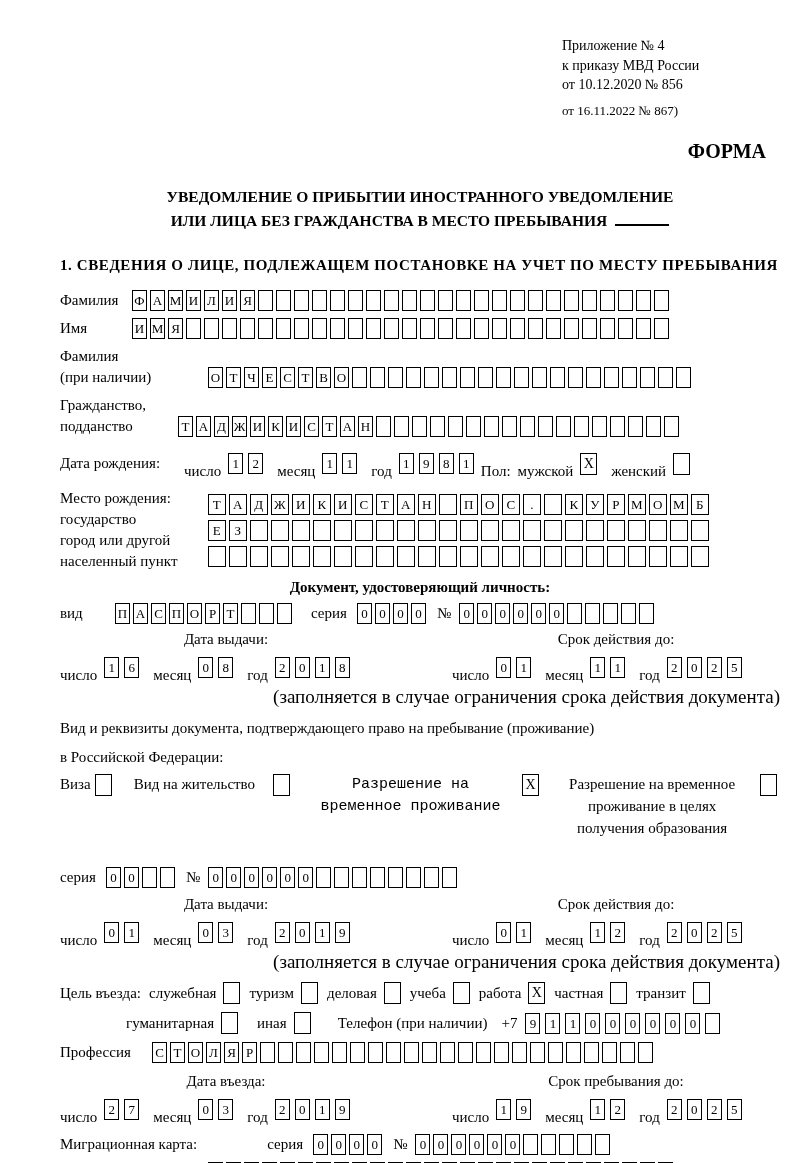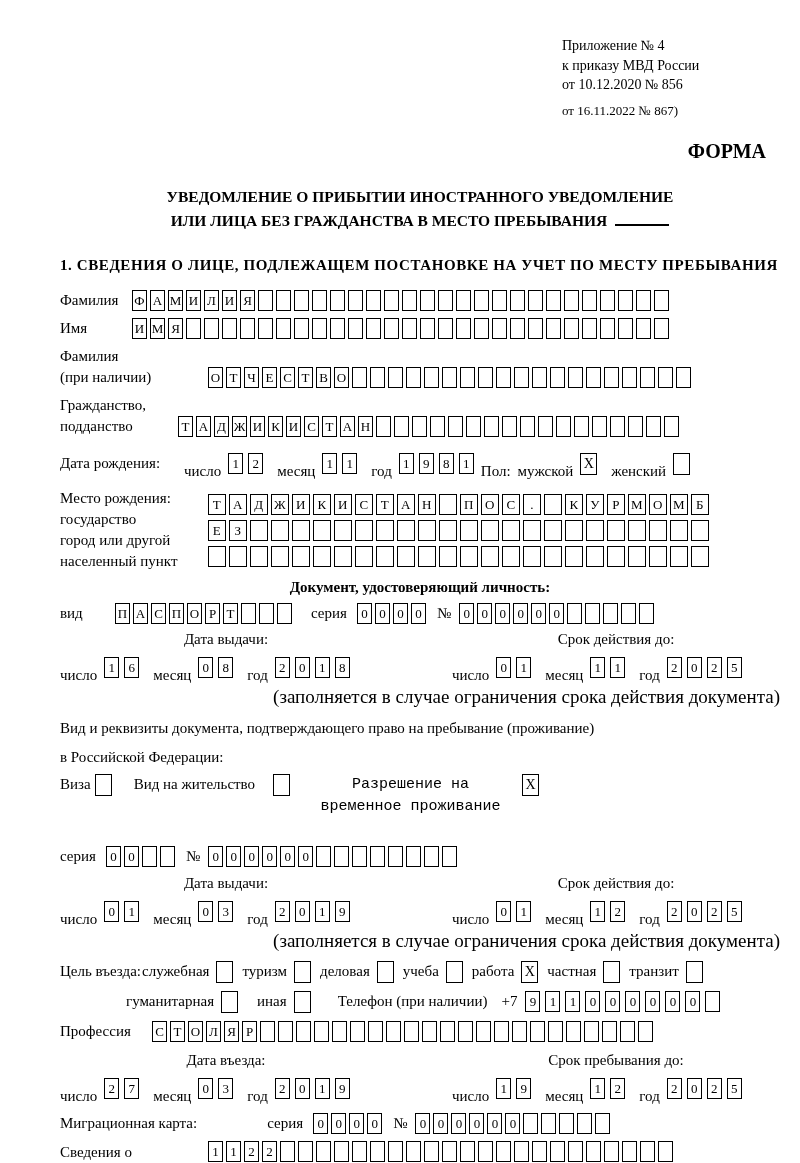--- a/index.html
+++ b/index.html
@@ -460,20 +460,24 @@
       <span class="checkbox" style="margin-left:4px"></span>
     </div>
     <div class="permit-item" style="margin-left:22px">
       <span class="plabel">Вид на жительство</span>
       <span class="checkbox" style="margin-left:18px"></span>
     </div>
     <div class="permit-item" style="margin-left:18px">
       <span class="plabel center pw200">Разрешение на временное проживание</span>
       <span class="checkbox">X</span>
     </div>
+    <div class="permit-item" style="margin-left:14px">
+      <span class="plabel center pw195">Разрешение на временное проживание в целях получения образования</span>
+      <span class="checkbox"></span>
+    </div>
   </div>
 
   <div class="row" style="align-items:center; margin-top:6px">
     <span class="row-label" style="margin-right:10px">серия</span>
     <span class="boxes">
         <span class="box">0</span>
         <span class="box">0</span>
         <span class="box"></span>
         <span class="box"></span>
       </span>
@@ -538,21 +542,21 @@
             <span class="box">0</span>
             <span class="box">2</span>
             <span class="box">5</span>
           </span>
       </div>
     </div>
   </div>
   <div class="note">(заполняется в случае ограничения срока действия документа)</div>
 
   <div class="goals">
-    <span style="margin-right:1px">Цель въезда:</span>
+    <span style="margin-right:8px">Цель въезда:</span>
     <span class="goal">
         <span>служебная</span>
         <span class="checkbox"></span>
       </span>
     <span class="goal">
         <span>туризм</span>
         <span class="checkbox"></span>
       </span>
     <span class="goal">
         <span>деловая</span>

